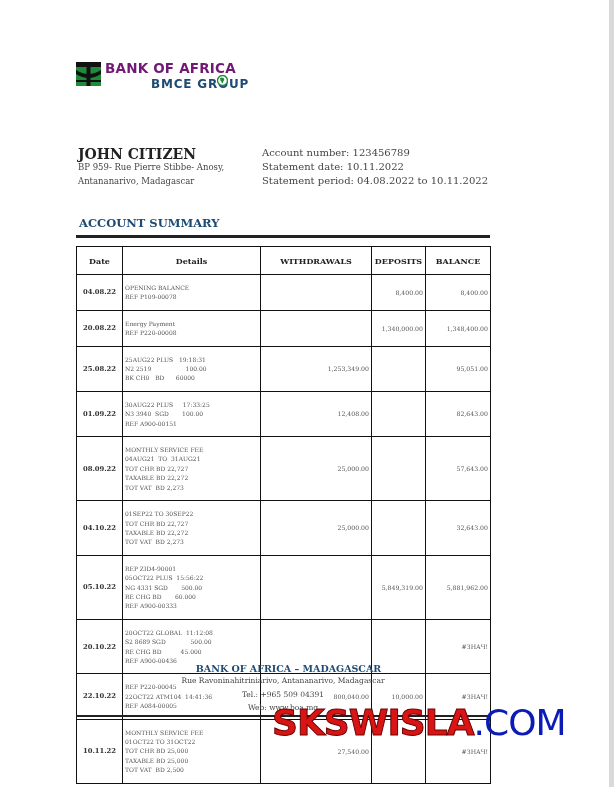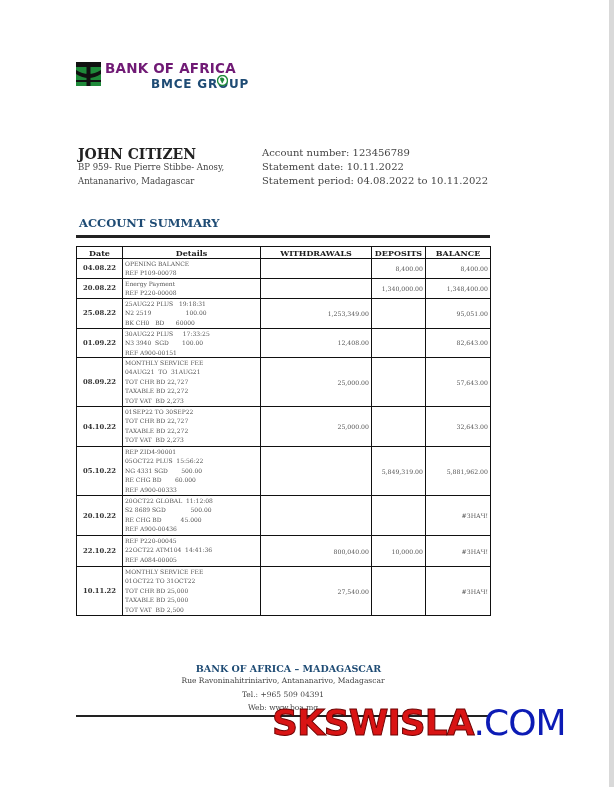--- a/index.html
+++ b/index.html
@@ -26,21 +26,21 @@
   .cust-addr { position: absolute; left: 78px; top: 160px; font-size: 8.5px; color: #444; line-height: 14px; }
   .acct-info { position: absolute; right: 126px; top: 146px; font-size: 10px; color: #444; line-height: 14px; text-align: left; white-space: nowrap; }
 
   .summary-title { position: absolute; left: 79px; top: 216px; font-size: 11.5px; font-weight: bold; color: #1e4b74; }
   .summary-rule { position: absolute; left: 76px; top: 235px; width: 414px; height: 3px; background: #222; }
 
   table.stmt {
     position: absolute; left: 76px; top: 246px; width: 414px;
     border-collapse: collapse; table-layout: fixed; font-size: 6.2px;
   }
-  table.stmt th, table.stmt td { border: 1px solid #111; padding: 0 2px; vertical-align: middle; overflow: hidden; }
+  table.stmt th, table.stmt td { border: 1px solid #111; padding: 8px 2px; vertical-align: middle; overflow: hidden; }
   table.stmt th { font-size: 8px; font-weight: bold; color: #222; height: 11px; text-align: center; }
   table.stmt td.date { font-weight: bold; font-size: 6.8px; color: #333; text-align: center; }
   table.stmt td.details { color: #555; line-height: 9.4px; vertical-align: top; white-space: pre; font-size: 6px; }
   table.stmt td.num { text-align: right; color: #555; font-size: 6.2px; }
 
   .footer { position: absolute; left: 0; top: 663px; width: 566px; text-align: center; }
   .footer-title { font-size: 9.5px; font-weight: bold; color: #1e4b74; padding-left: 11px; }
   .footer-line { font-size: 7.5px; color: #444; line-height: 13.5px; }
   .footer-rule { position: absolute; left: 76px; top: 715px; width: 414px; height: 2px; background: #222; }
 

